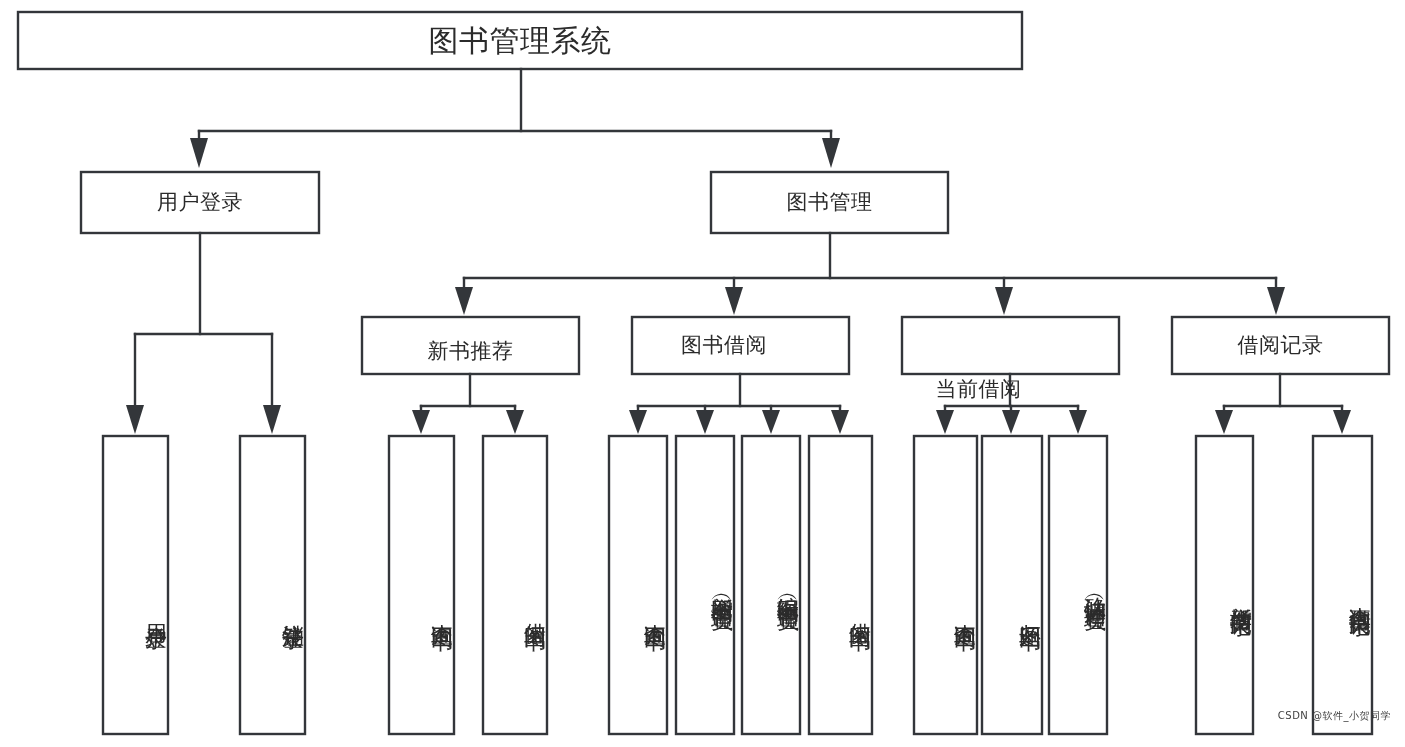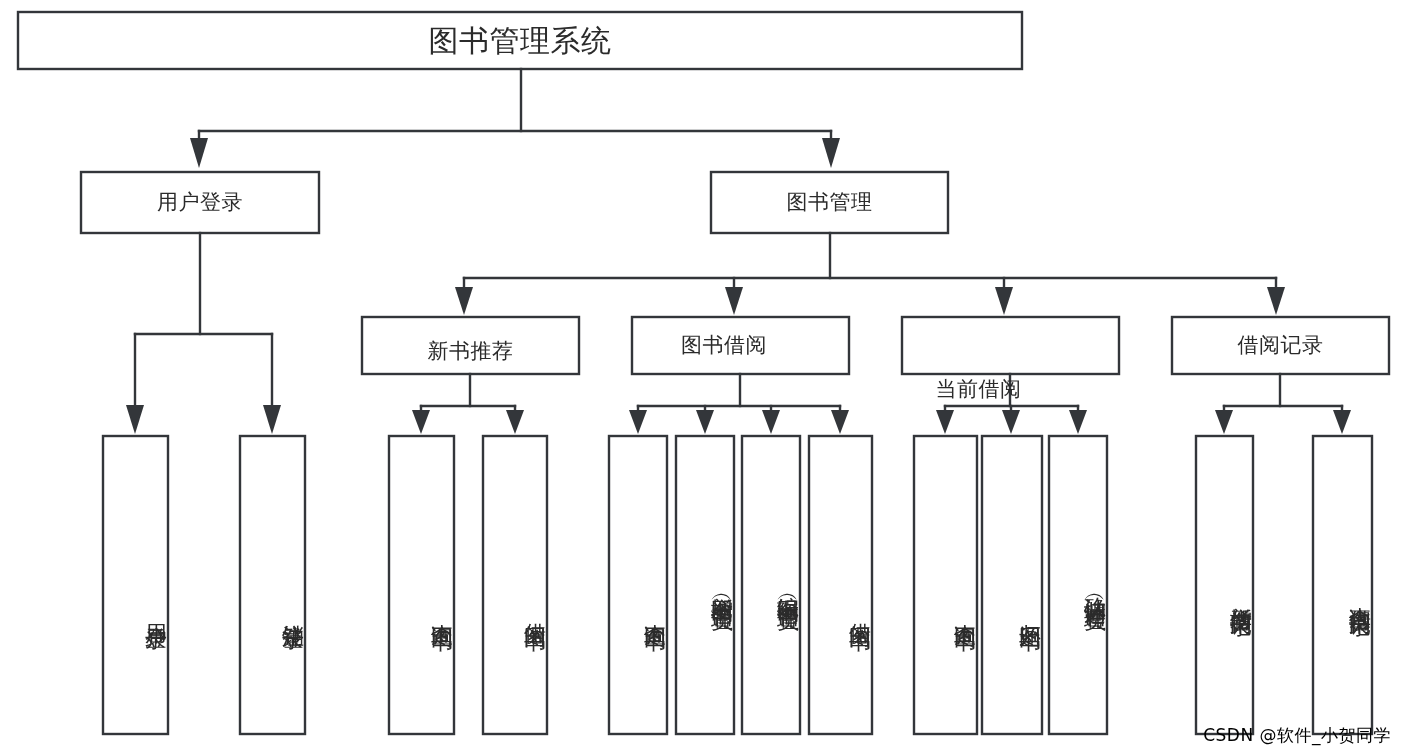--- a/index.html
+++ b/index.html
@@ -61,23 +61,23 @@
     font-size: 22px;
     line-height: 1.08;
     writing-mode: vertical-rl;
     text-orientation: upright;
     letter-spacing: 2px;
     pointer-events: none;
   }
   .watermark {
     position: absolute;
     right: 14px;
-    bottom: 0;
-    font-size: 17px;
-    color: #000000;
+    bottom: 24px;
+    font-size: 10px;
+    color: #404040;
     letter-spacing: 0.5px;
     white-space: nowrap;
   }
 </style>
 </head>
 <body>
 
 <div id="canvas">
 
   <svg class="diagram" viewBox="0 0 1405 747">

